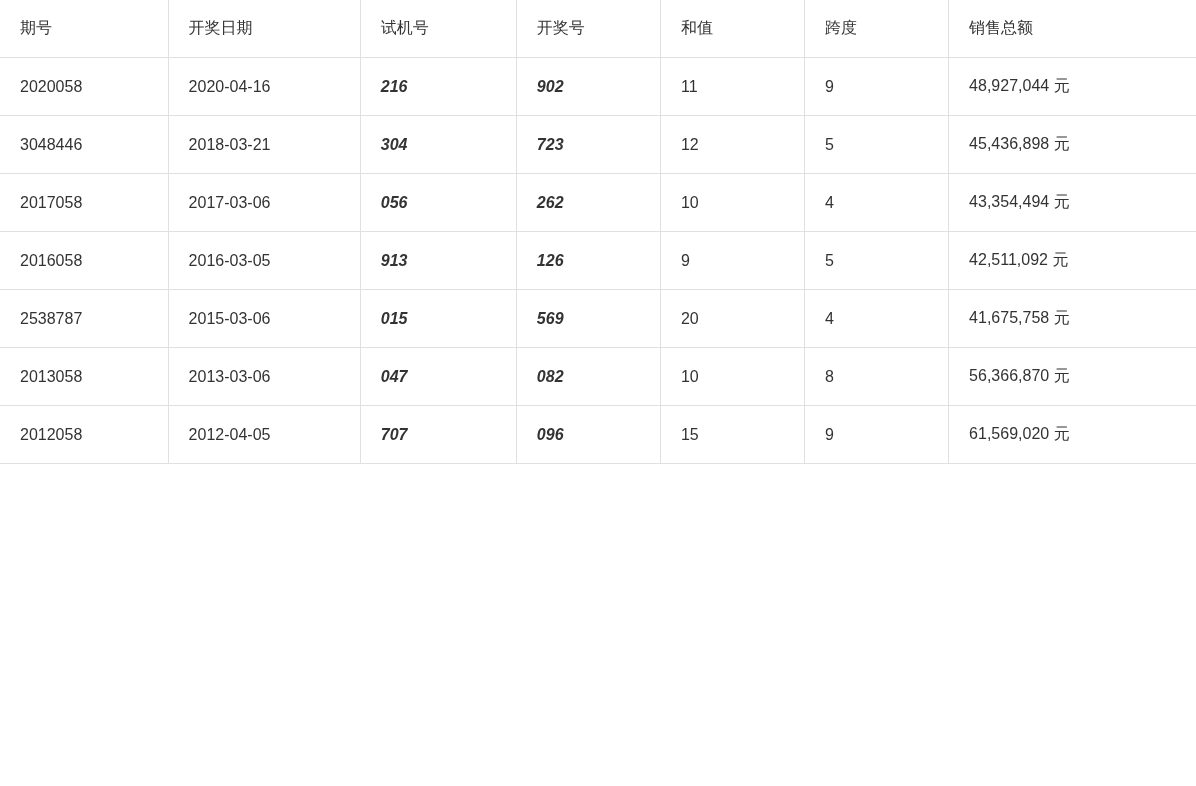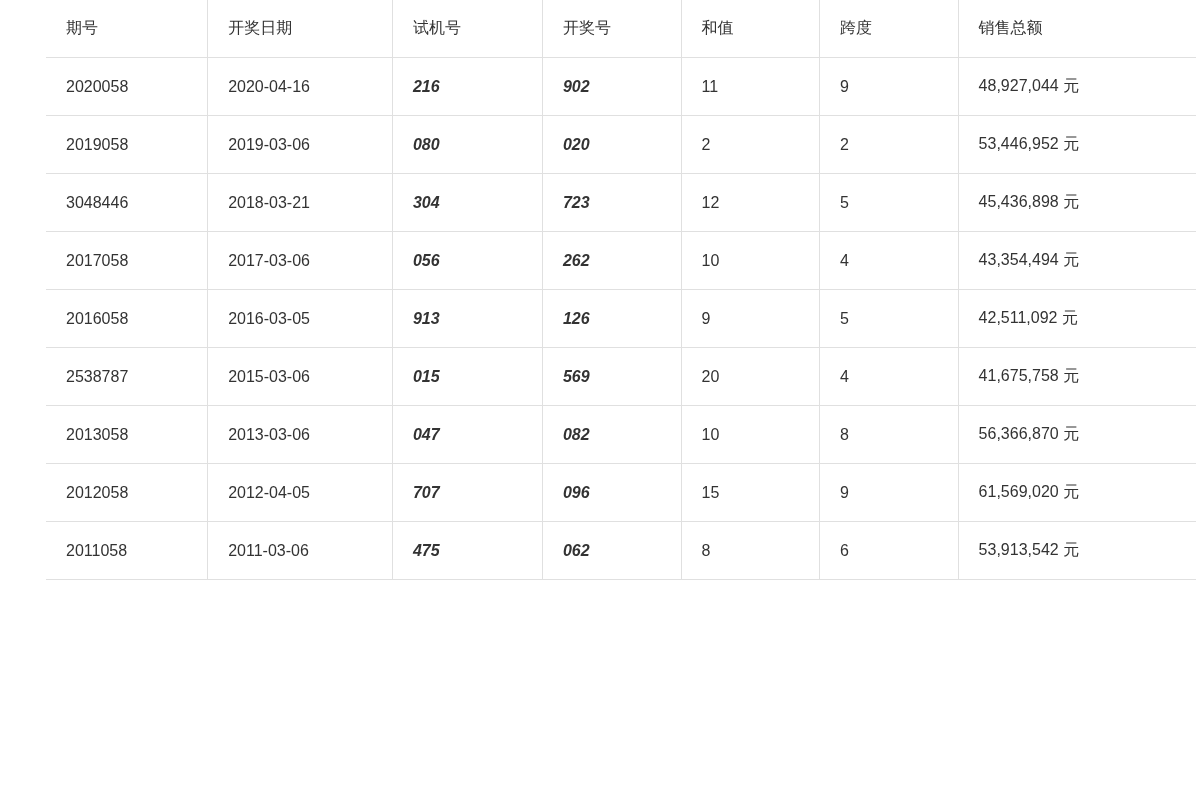--- a/index.html
+++ b/index.html
@@ -12,21 +12,20 @@
       font-family: -apple-system, BlinkMacSystemFont, "PingFang SC", "Hiragino Sans GB", "Microsoft YaHei", sans-serif;
       background: #ffffff;
       color: #333333;
       font-size: 16px;
     }
 
     .table-container {
       width: 1196px;
       min-height: 786px;
       overflow: auto;
-      padding-left: 46px;
     }
 
     table {
       width: 100%;
       border-collapse: collapse;
       table-layout: fixed;
     }
 
     colgroup col:nth-child(1) { width: 140px; }
     colgroup col:nth-child(2) { width: 160px; }
@@ -103,29 +102,20 @@
     <tr>
           <td>2020058</td>
           <td>2020-04-16</td>
           <td class="bold">216</td>
           <td class="bold">902</td>
           <td>11</td>
           <td>9</td>
           <td>48,927,044 元</td>
         </tr>
         <tr>
-          <td>2019058</td>
-          <td>2019-03-06</td>
-          <td class="bold">080</td>
-          <td class="bold">020</td>
-          <td>2</td>
-          <td>2</td>
-          <td>53,446,952 元</td>
-        </tr>
-        <tr>
           <td>3048446</td>
           <td>2018-03-21</td>
           <td class="bold">304</td>
           <td class="bold">723</td>
           <td>12</td>
           <td>5</td>
           <td>45,436,898 元</td>
         </tr>
         <tr>
           <td>2017058</td>
@@ -165,24 +155,15 @@
         </tr>
         <tr>
           <td>2012058</td>
           <td>2012-04-05</td>
           <td class="bold">707</td>
           <td class="bold">096</td>
           <td>15</td>
           <td>9</td>
           <td>61,569,020 元</td>
         </tr>
-        <tr>
-          <td>2011058</td>
-          <td>2011-03-06</td>
-          <td class="bold">475</td>
-          <td class="bold">062</td>
-          <td>8</td>
-          <td>6</td>
-          <td>53,913,542 元</td>
-        </tr>
       </tbody>
   </table>
 </div>
 
 </body></html>

